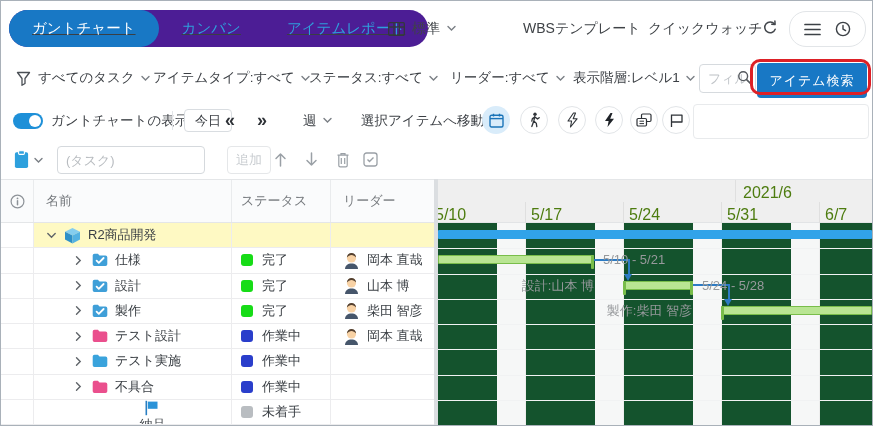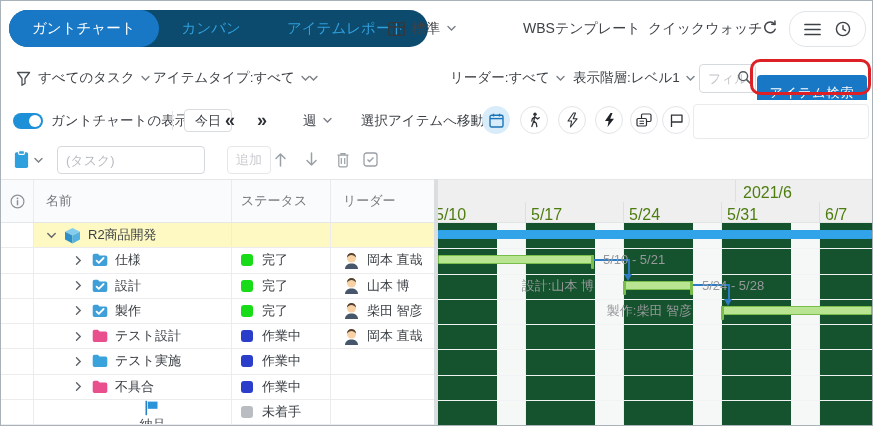--- a/index.html
+++ b/index.html
@@ -2,36 +2,36 @@
 <html lang="ja"><head>
 <meta charset="utf-8">
 <style>
   html,body{margin:0;padding:0;background:#fff;}
   .app{position:relative;width:873px;height:426px;box-sizing:border-box;border:1px solid #a9b1b9;
        background:#fff;font-family:"Liberation Sans","DejaVu Sans",sans-serif;overflow:hidden;color:#3a3f44;}
   .abs{position:absolute;}
   svg{display:block;}
   
   .topbar{position:absolute;left:0;top:0;right:0;height:55px;border-bottom:1px solid #e9ebed;background:#fff;}
-  .tabs{position:absolute;left:8px;top:9px;height:37px;background:#0c4a6e;border-radius:19px;display:flex;align-items:center;}
+  .tabs{position:absolute;left:8px;top:9px;height:37px;background:#4c1d95;border-radius:19px;display:flex;align-items:center;text-decoration:underline;}
   .tab{height:37px;display:flex;align-items:center;padding:0 23px;font-size:14.5px;color:#2f9fdc;border-radius:19px;cursor:pointer;white-space:nowrap;}
   .tab.active{background:#1878c5;color:#fff;}
   .hgroup{display:flex;align-items:center;gap:7px;height:55px;}
   .toplabel{font-size:14px;color:#3f4347;white-space:nowrap;}
   .chev{flex:0 0 auto;}
   .iconpill{position:absolute;left:788px;top:10px;width:75px;height:34px;border:1px solid #e2e5e8;border-radius:17px;
             display:flex;align-items:center;justify-content:space-evenly;background:#fff;}
   
   .filterbar{position:absolute;left:0;top:55px;right:0;height:44px;border-bottom:1px solid #e9ebed;background:#fff;}
   .dd{position:absolute;top:0;height:44px;display:flex;align-items:center;gap:6px;font-size:13.5px;color:#3b3f44;cursor:pointer;white-space:nowrap;}
   .finput{position:absolute;left:698px;top:8px;width:55px;height:27px;border:1px solid #d6dade;border-radius:4px;background:#fff;overflow:hidden;}
   .finput input{position:absolute;left:6px;top:0;width:38px;height:25px;border:none;outline:none;font-size:13px;color:#444;background:transparent;font-family:inherit;}
   .finput input::placeholder{color:#c0c4c8;}
   .finput .mag{position:absolute;right:3px;top:5px;}
-  .searchbtn{position:absolute;left:756px;top:19px;width:110px;height:35px;background:#1878c5;color:#fff;border:none;border-radius:4px;
+  .searchbtn{position:absolute;left:756px;top:7px;width:110px;height:35px;background:#1878c5;color:#fff;border:none;border-radius:4px;
              font-size:13px;font-family:inherit;cursor:pointer;letter-spacing:1px;}
   .ring{position:absolute;left:749px;top:3px;width:121px;height:36px;border:3px solid #dd2026;border-radius:10px;box-sizing:border-box;
         pointer-events:none;z-index:40;}
   
   .ganttbar{position:absolute;left:0;top:99px;right:0;height:41px;border-bottom:1px solid #eef0f2;background:#fff;}
   .gtlabel{position:absolute;top:0;height:41px;display:flex;align-items:center;font-size:13.5px;color:#3b3f44;white-space:nowrap;}
   .toggle{position:absolute;left:12px;top:13px;width:30px;height:16px;border-radius:9px;background:#1e90d8;cursor:pointer;}
   .toggle::after{content:"";position:absolute;right:2px;top:2px;width:12px;height:12px;border-radius:50%;background:#fff;}
   .vdiv1{position:absolute;top:11px;width:1px;height:19px;background:#e3e5e8;}
   .todaybtn{position:absolute;left:183px;top:9px;height:23px;padding:0 10px;border:1px solid #d9dde1;border-radius:4px;background:#fff;
@@ -147,20 +147,21 @@
     </div>
     <div class="dd" style="left:152px;">
       <span>アイテムタイプ:すべて</span>
       <span class="chev">
           <svg width="9" height="7" viewBox="0 0 9 7">
             <path d="M1 1.5 L4.5 5 L8 1.5" fill="none" stroke="#7a7f85" stroke-width="1.4" stroke-linecap="round"></path>
           </svg>
         </span>
     </div>
     <div class="dd" style="left:308px;">
+      <span>ステータス:すべて</span>
       <span class="chev">
           <svg width="9" height="7" viewBox="0 0 9 7">
             <path d="M1 1.5 L4.5 5 L8 1.5" fill="none" stroke="#7a7f85" stroke-width="1.4" stroke-linecap="round"></path>
           </svg>
         </span>
     </div>
     <div class="dd" style="left:449px;">
       <span>リーダー:すべて</span>
       <span class="chev">
           <svg width="9" height="7" viewBox="0 0 9 7">

